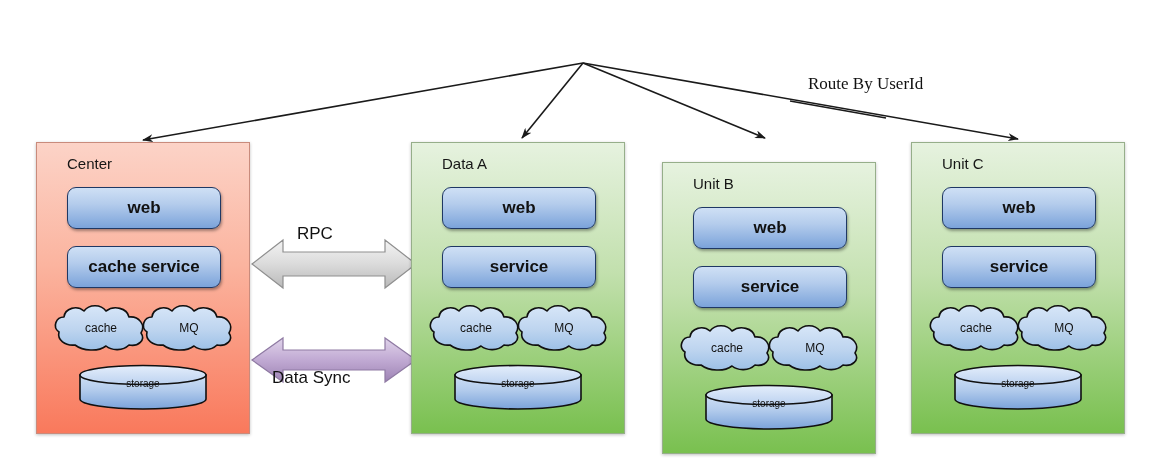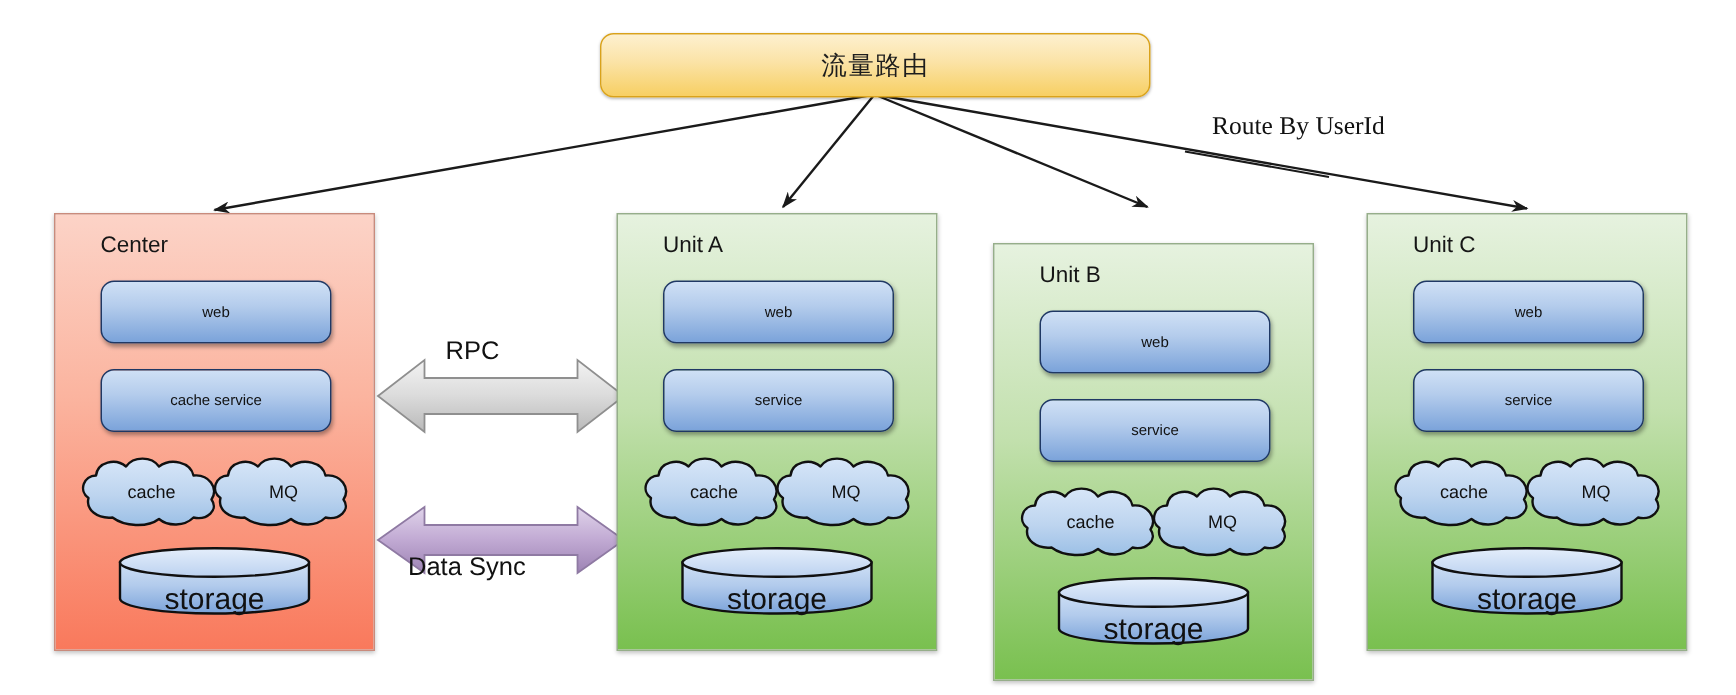--- a/index.html
+++ b/index.html
@@ -80,22 +80,23 @@
     left: 30px;
     width: 152px;
     height: 40px;
     border-radius: 9px;
     border: 1.5px solid #1f3864;
     background: linear-gradient(to bottom, #cfe0f5 0%, #b4ccec 40%, #7ba3da 100%);
     box-shadow: 1px 2px 3px rgba(0,0,0,0.35);
     display: flex;
     align-items: center;
     justify-content: center;
-    font-size: 10px;
+    font-size: 17px;
     color: #111111;
+    font-weight: bold;
   }
   .node-box.web { top: 44px; }
   .node-box.service { top: 103px; }
 
   
   .cloud {
     position: absolute;
     top: 160px;
     width: 96px;
     height: 50px;
@@ -120,27 +121,27 @@
     position: absolute;
     left: 42px;
     top: 222px;
     width: 128px;
     height: 44px;
   }
   .cylinder svg { display: block; width: 128px; height: 44px; overflow: visible; }
   .cylinder .cyl-label {
     position: absolute;
     left: 0;
-    top: 17px;
+    top: 0;
     width: 128px;
     height: 36px;
     display: flex;
     align-items: center;
     justify-content: center;
-    font-size: 20px;
+    font-size: 10px;
     color: #111111;
   }
   
   .conn-label {
     position: absolute;
     font-size: 17px;
     color: #111111;
     white-space: nowrap;
   }
   .conn-label.rpc { left: 297px; top: 224px; }
@@ -190,23 +191,20 @@
       <line x1="583" y1="63" x2="1018" y2="139" marker-end="url(#arrowhead)"></line>
     </g>
 
     <path d="M252,264 L283,240 L283,252 L385,252 L385,240 L416,264 L385,288 L385,276 L283,276 L283,288 Z" fill="url(#gradGray)" stroke="#8f8f8f" stroke-width="1.2"></path>
 
     <path d="M252,360 L283,338 L283,350 L385,350 L385,338 L416,360 L385,382 L385,370 L283,370 L283,382 Z" fill="url(#gradPurple)" stroke="#8f7aa3" stroke-width="1.2"></path>
 
     <line x1="790" y1="101" x2="886" y2="118" stroke="#1a1a1a" stroke-width="1.4"></line>
   </svg>
 
-  <div class="router-box">
-    <span>流量路由</span>
-  </div>
 
   <div class="conn-label route">Route By UserId</div>
   <div class="conn-label rpc">RPC</div>
   <div class="conn-label datasync">Data Sync</div>
 
   <div class="zone center">
     <div class="zone-title">Center</div>
 
     <div class="node-box web">
       <span>web</span>
@@ -231,21 +229,21 @@
     <div class="cylinder">
       <svg viewBox="0 0 128 44">
           <path d="M1,10 L1,34 A63,10 0 0 0 127,34 L127,10 Z" fill="url(#gradCyl)" stroke="#101010" stroke-width="1.6"></path>
           <ellipse cx="64" cy="10" rx="63" ry="9.5" fill="url(#gradCylTop)" stroke="#101010" stroke-width="1.6"></ellipse>
         </svg>
       <div class="cyl-label">storage</div>
     </div>
   </div>
 
   <div class="zone unit unit-a">
-    <div class="zone-title">Unit A</div>
+    <div class="zone-title">Data A</div>
 
     <div class="node-box web">
       <span>web</span>
     </div>
     <div class="node-box service">
       <span>service</span>
     </div>
 
     <div class="cloud left">
       <svg viewBox="0 0 96 50">

